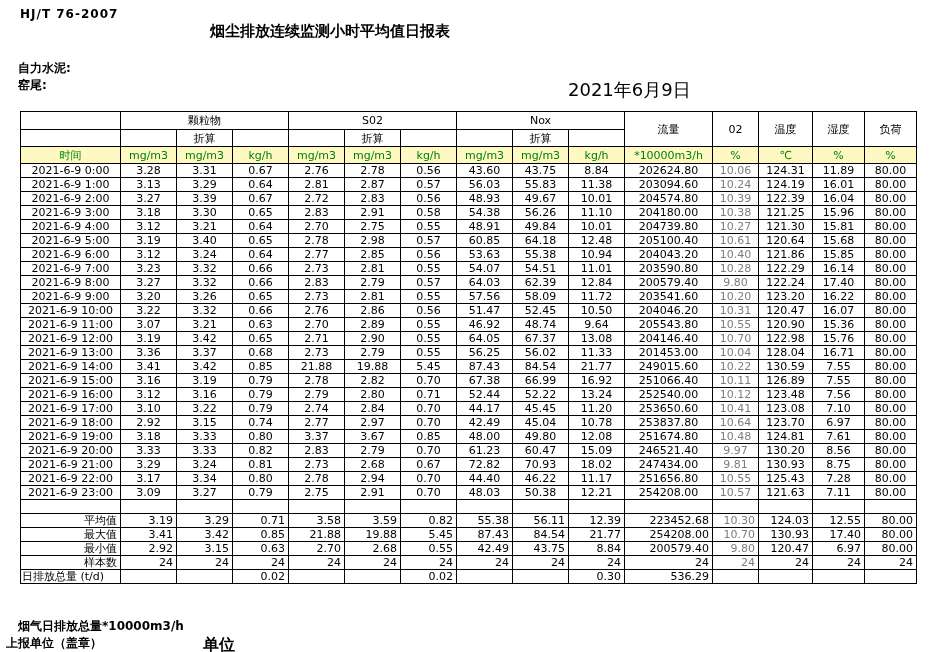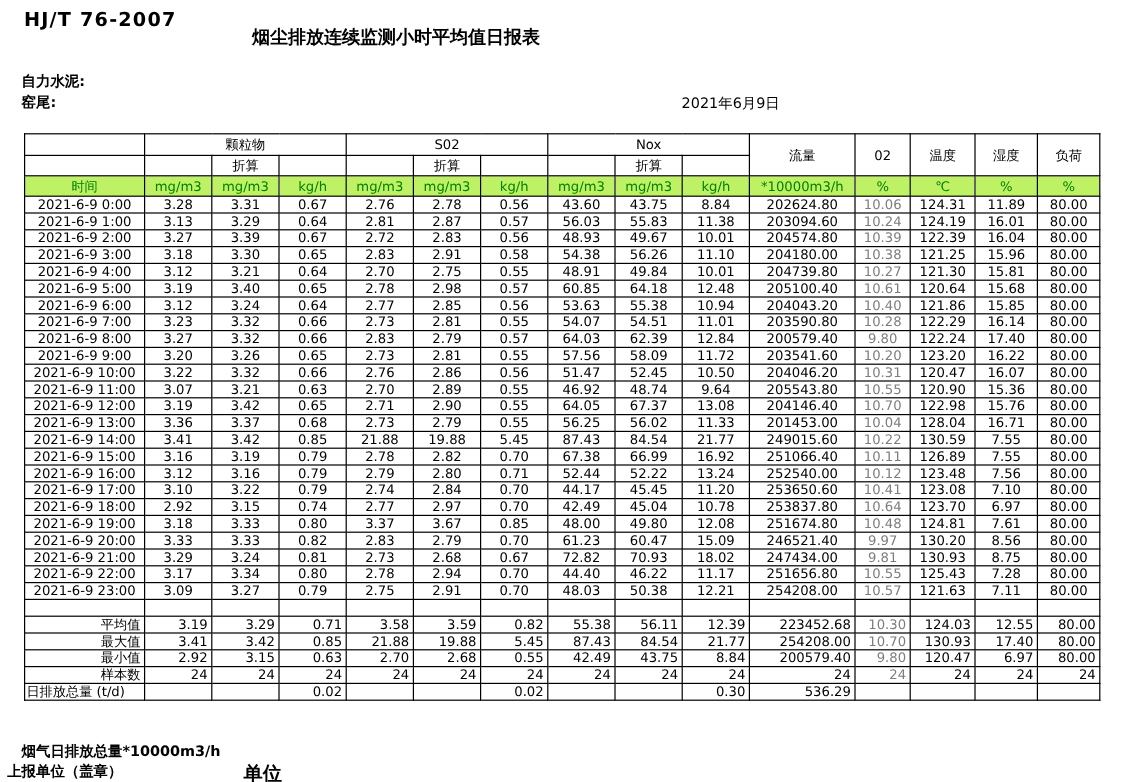--- a/index.html
+++ b/index.html
@@ -1,31 +1,31 @@
 <!DOCTYPE html>
 <html><head>
 <meta charset="utf-8">
 <style>
   * { margin:0; padding:0; box-sizing:border-box; }
   html,body { width:939px; height:652px; background:#ffffff; overflow:hidden; }
   body { font-family:"DejaVu Sans", sans-serif; color:#000; position:relative; }
 
-  .std       { position:absolute; left:20px;  top:7px;  font-size:16px; font-weight:bold; letter-spacing:1px; }
+  .std       { position:absolute; left:20px;  top:7px;  font-size:12px; font-weight:bold; letter-spacing:1px; }
   .title     { position:absolute; left:0;     top:22px; width:660px; text-align:center; font-size:15px; font-weight:bold; }
   .company   { position:absolute; left:18px;  top:60px; font-size:12px; font-weight:bold; }
   .station   { position:absolute; left:18px;  top:77px; font-size:12px; font-weight:bold; }
-  .date      { position:absolute; left:568px; top:78px; font-size:12px; }
+  .date      { position:absolute; left:568px; top:78px; font-size:18px; }
 
   table { position:absolute; left:20px; top:111px; width:896px;
           border-collapse:collapse; table-layout:fixed; font-size:11px;padding-left:36px; }
   th, td { border:1px solid #000; text-align:center; height:14px; line-height:13px;
            padding:0 2px; overflow:hidden; white-space:nowrap; font-weight:normal; }
   thead tr.h1 th { height:18px; }
   thead tr.h2 th { height:17px; }
-  thead tr.units th { height:17px; background:#bef264; color:#008000; }
+  thead tr.units th { height:17px; background:#fef9c3; color:#008000; }
   td.o2 { color:#7d7d7d;margin-left:23px; }
   tr.sum td { text-align:right; padding-right:3px; }
   tr.sum td.sum-label { text-align:right;margin-top:12px; }
   tr.sum td.sum-label.left { text-align:left; padding-left:1px; }
   tr.spacer td { height:14px; }
 
   .foot-note { position:absolute; left:18px;  top:618px; font-size:12px; font-weight:bold; }
   .foot-org  { position:absolute; left:6px;  top:635px; font-size:12px; font-weight:bold; }
   .foot-unit { position:absolute; left:203px; top:635px; font-size:16px; font-weight:bold; }
 </style>

